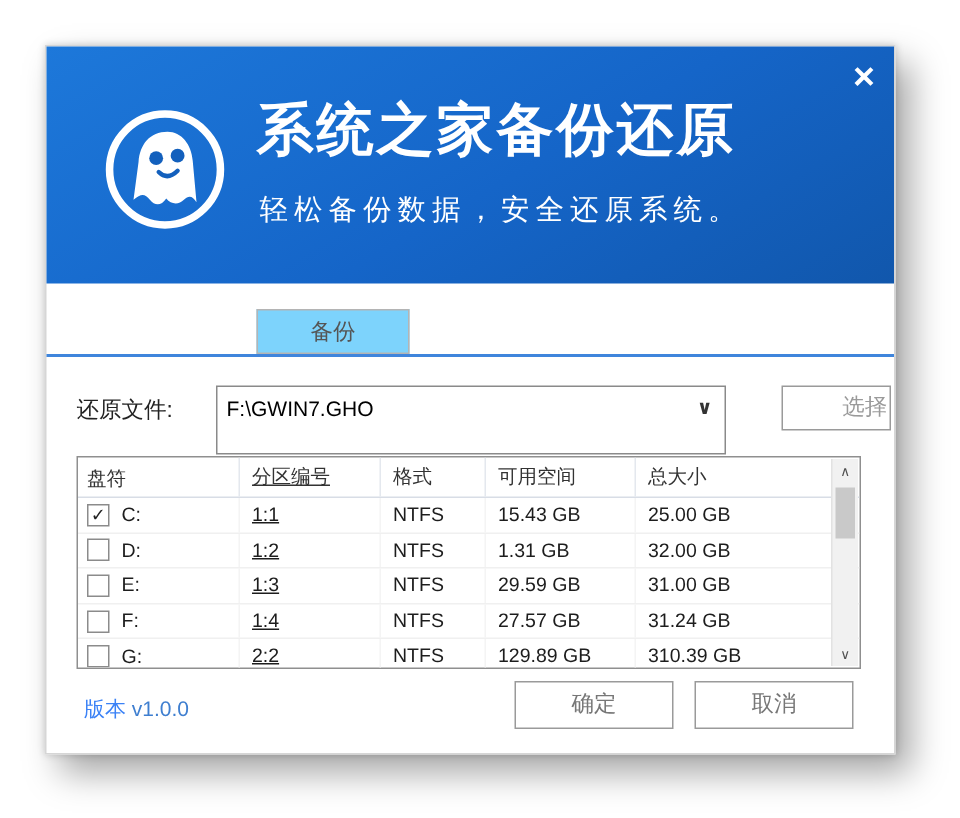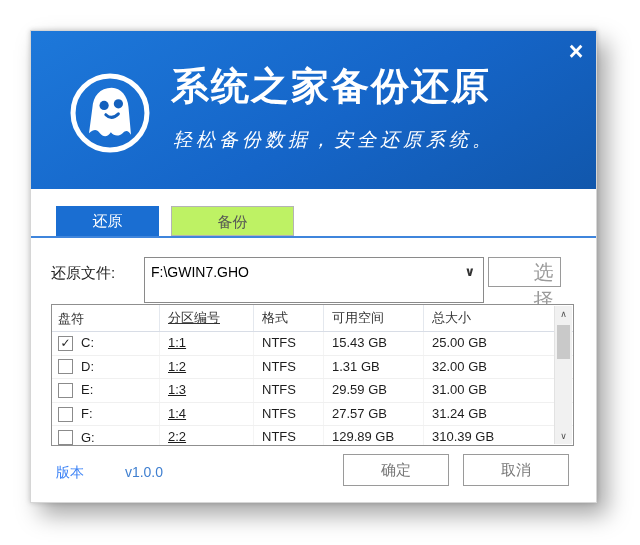--- a/index.html
+++ b/index.html
@@ -23,47 +23,47 @@
   }
   .logo{
     position:absolute;left:37px;top:40px;width:84px;height:84px;
   }
   .title{
     position:absolute;left:140px;top:30px;color:#fff;font-size:38px;font-weight:bold;
     letter-spacing:2px;white-space:nowrap;
   }
   .subtitle{
     position:absolute;left:142px;top:96px;color:#fff;font-size:19px;letter-spacing:4px;
-    font-style:italic;white-space:nowrap;
+    white-space:nowrap;
   }
   
   .tab{
     position:absolute;top:175px;height:30px;line-height:30px;text-align:center;
     font-size:15px;box-sizing:border-box;cursor:pointer;
   }
   .tab.active{left:25px;width:103px;background:#1a6ed2;color:#fff;}
-  .tab.inactive{left:140px;width:123px;background:#bef264;color:#555;border:1px solid #b4b4b4;}
+  .tab.inactive{left:140px;width:102px;background:#7dd3fc;color:#555;border:1px solid #b4b4b4;}
   .tab-underline{
     position:absolute;left:0;top:205px;width:100%;height:2px;background:#3f85dc;
   }
   
   .restore-label{position:absolute;left:20px;top:233px;font-size:15px;color:#222;}
   .combo{
     position:absolute;left:113px;top:226px;width:340px;height:46px;background:#fff;
     border:1px solid #8a8a8a;box-sizing:border-box;
   }
   .combo .val{position:absolute;left:6px;top:6px;font-size:14px;color:#000;}
   .combo .chev{position:absolute;right:8px;top:6px;font-size:13px;color:#333;font-weight:bold;}
   .btn{
     background:#fff;border:1px solid #9a9a9a;box-sizing:border-box;text-align:center;
     cursor:pointer;
   }
   .select-btn{
-    position:absolute;left:457px;top:226px;width:73px;height:30px;line-height:28px;
-    font-size:20px;color:#9a9a9a;padding-left:38px;
+    position:absolute;left:490px;top:226px;width:73px;height:30px;line-height:28px;
+    font-size:15px;color:#9a9a9a;padding-left:38px;
   }
   
   .dtable{
     position:absolute;left:20px;top:273px;width:523px;height:142px;background:#fff;
     border:1px solid #8f8f8f;box-sizing:border-box;overflow:hidden;
   }
   .thead{display:flex;height:26px;line-height:25px;border-bottom:1px solid #d8dde6;}
   .thead .cell{font-size:13px;color:#333;border-right:1px solid #e4e8ee;box-sizing:border-box;padding-left:8px;}
   .trow{display:flex;height:22.6px;line-height:22px;border-bottom:1px solid #f0f0f0;align-items:center;}
   .trow .cell{font-size:13px;color:#1d1d1d;border-right:1px solid #f4f4f4;box-sizing:border-box;padding-left:8px;height:100%;}
@@ -84,21 +84,21 @@
   .sb-arrow{
     position:absolute;left:0;width:17px;height:16px;text-align:center;font-size:9px;
     line-height:16px;color:#505050;cursor:pointer;
   }
   .sb-up{top:0;}
   .sb-down{bottom:0;}
   .sb-thumb{position:absolute;left:2px;top:19px;width:13px;height:34px;background:#c9c9c9;cursor:pointer;}
   
   .version{position:absolute;left:25px;top:433px;font-size:14px;}
   .version .vlabel{color:#3b82f6;}
-  .version .vnum{color:#3f7fd0;margin-left:37px;}
+  .version .vnum{color:#3f7fd0;}
   .ok-btn{position:absolute;left:312px;top:423px;width:106px;height:32px;line-height:30px;font-size:15px;color:#777;}
   .cancel-btn{position:absolute;left:432px;top:423px;width:106px;height:32px;line-height:30px;font-size:15px;color:#777;}
 </style>
 </head>
 <body>
 
 <div class="window">
 
   <div class="hdr">
     <div class="close-btn">×</div>
@@ -108,21 +108,20 @@
         <path d="M52,20 c-14,0 -22,10 -23,24 l-4,30 c6,-5 9,-5 13,0 c4,5 9,5 13,-1 c4,5 10,5 14,1 c4,-4 7,-3 10,2 l-3,-33 c-1,-13 -9,-23 -20,-23 z" fill="#ffffff"></path>
         <circle cx="43" cy="41" r="5.5" fill="#1360bd"></circle>
         <circle cx="60" cy="39" r="5.5" fill="#1360bd"></circle>
         <path d="M45,52 q7,7 15,-1" fill="none" stroke="#1360bd" stroke-width="3.5" stroke-linecap="round"></path>
       </svg>
     </div>
     <div class="title">系统之家备份还原</div>
     <div class="subtitle">轻松备份数据，安全还原系统。</div>
   </div>
 
-  <div class="tab active">还原</div>
   <div class="tab inactive">备份</div>
   <div class="tab-underline"></div>
 
   <div class="restore-label">还原文件:</div>
   <div class="combo">
     <span class="val">F:\GWIN7.GHO</span>
     <span class="chev">∨</span>
   </div>
   <div class="btn select-btn">选择</div>
 

